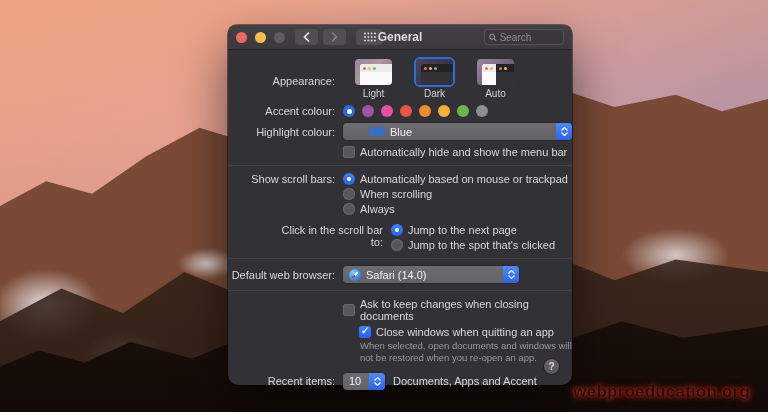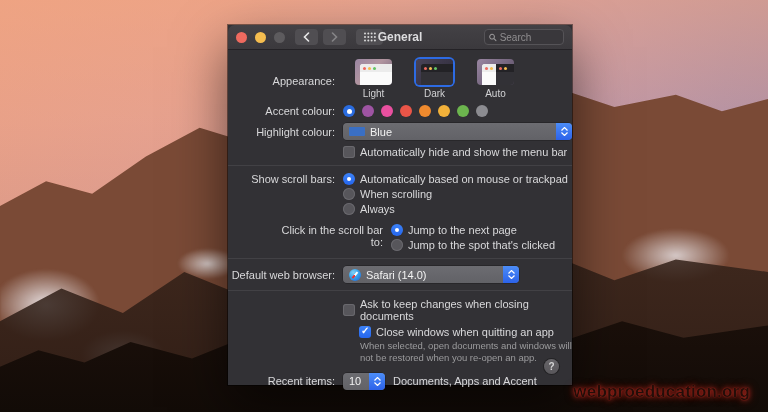--- a/index.html
+++ b/index.html
@@ -28,21 +28,21 @@
     filter:blur(1px); }
   .ridge-shadow { position:absolute; inset:0;
     clip-path:polygon(0 78%,8% 70%,16% 76%,24% 66%,32% 72%,40% 64%,48% 70%,56% 63%,64% 69%,72% 62%,80% 68%,88% 63%,100% 66%,100% 100%,0 100%);
     background:linear-gradient(to bottom,#54382a 0%,#3c281e 40%,#241610 100%); opacity:.85; }
   .foreground { position:absolute; inset:0;
     clip-path:polygon(0 100%,0 89%,5% 85%,11% 88%,17% 83%,25% 87%,33% 81%,41% 85%,49% 80%,57% 84%,65% 79%,73% 83%,81% 78%,89% 82%,100% 79%,100% 100%);
     background:linear-gradient(to bottom,#47291a 0%,#2b1810 35%,#120b07 100%); }
 
   
   .window { position:absolute; left:228px; top:25px; width:344px; height:360px;
-    background:#323135; border-radius:0; box-shadow:0 22px 50px rgba(0,0,0,.55), 0 0 0 1px rgba(0,0,0,.45);
+    background:#323135; border-radius:10px; box-shadow:0 22px 50px rgba(0,0,0,.55), 0 0 0 1px rgba(0,0,0,.45);
     color:#d9d9db; font-size:11px; }
   .titlebar { height:25px; background:linear-gradient(#434145,#3b393d); border-bottom:1px solid #242226;
     border-radius:7px 7px 0 0; display:flex; align-items:center; padding:0 8px; position:relative; }
   .lights { display:flex; gap:8px; margin-right:10px; }
   .light { width:11px; height:11px; border-radius:50%; }
   .light.red { background:#ee6a5f; }
   .light.yellow { background:#f5bd4f; }
   .light.gray { background:#5d5b5e; }
   .navbtn { width:23px; height:16px; border-radius:4px; background:#504e52; display:flex; align-items:center; justify-content:center; margin-right:5px; }
   .navbtn.disabled svg { opacity:.35; }
@@ -238,21 +238,21 @@
         <span class="dot" style="background: rgb(234, 85, 72);"></span>
         <span class="dot" style="background: rgb(239, 138, 46);"></span>
         <span class="dot" style="background: rgb(242, 177, 58);"></span>
         <span class="dot" style="background: rgb(108, 181, 78);"></span>
         <span class="dot" style="background: rgb(140, 140, 145);"></span>
       </div>
     </div>
 
     <div class="row" style="margin-top:6px;">
       <div class="lbl">Highlight colour:</div>
-      <div class="popup" style="width:232px;">
+      <div class="popup" style="width:232px;padding-left:20px;">
         <span class="ptext">
             <span class="swatch" style="background: rgb(58, 111, 196);"></span>
             <span>Blue</span>
           </span>
         <span class="cap">
           <svg width="7" height="4" viewBox="0 0 7 4">
               <path d="M0.5 3.5 L3.5 0.5 L6.5 3.5" stroke="#fff" stroke-width="1.2" fill="none"></path>
             </svg>
           <svg width="7" height="4" viewBox="0 0 7 4">
               <path d="M0.5 0.5 L3.5 3.5 L6.5 0.5" stroke="#fff" stroke-width="1.2" fill="none"></path>

